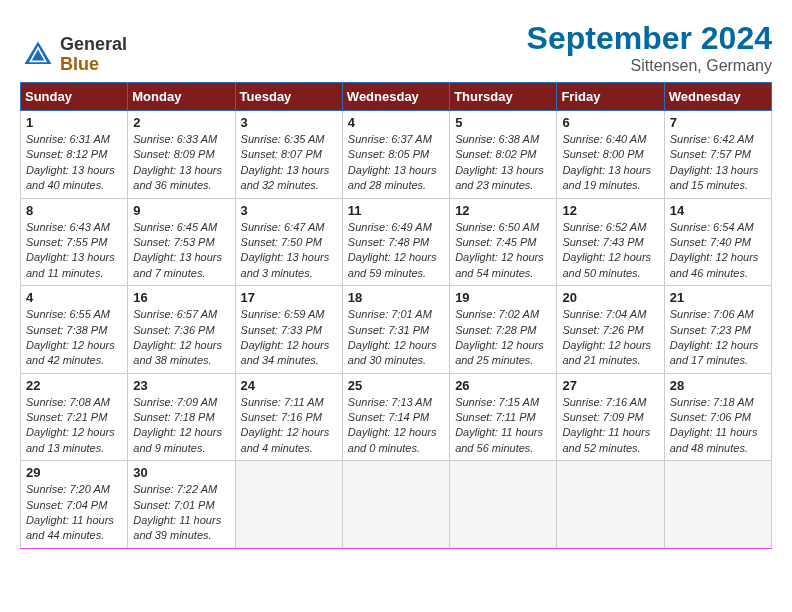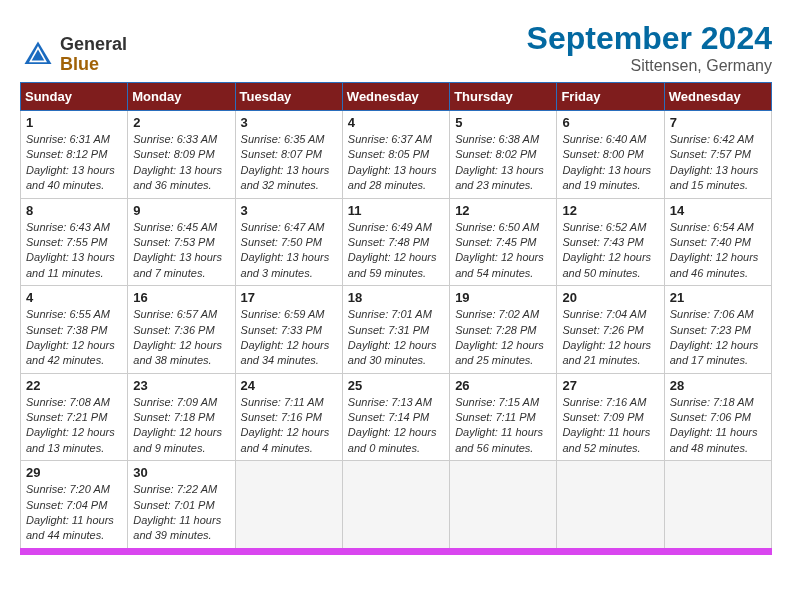--- a/index.html
+++ b/index.html
@@ -76,21 +76,21 @@
       color: #222;
       margin-bottom: 2px;
     }
     .day-info {
       color: #333;
       font-size: 11px;
       line-height: 1.4;
       font-style: italic;
     }
     .last-row td {
-      border-bottom: 7px solid #d946ef;
+      border-bottom: 1px solid #d946ef;
     }
   </style>
 </head>
 <body>
 
 <div class="header">
   <div class="logo">
     <svg class="logo-icon" viewBox="0 0 40 40">
       <polygon points="20,5 35,30 5,30" fill="#1a6abf"></polygon>
       <polygon points="20,10 30,28 10,28" fill="#fff"></polygon>

